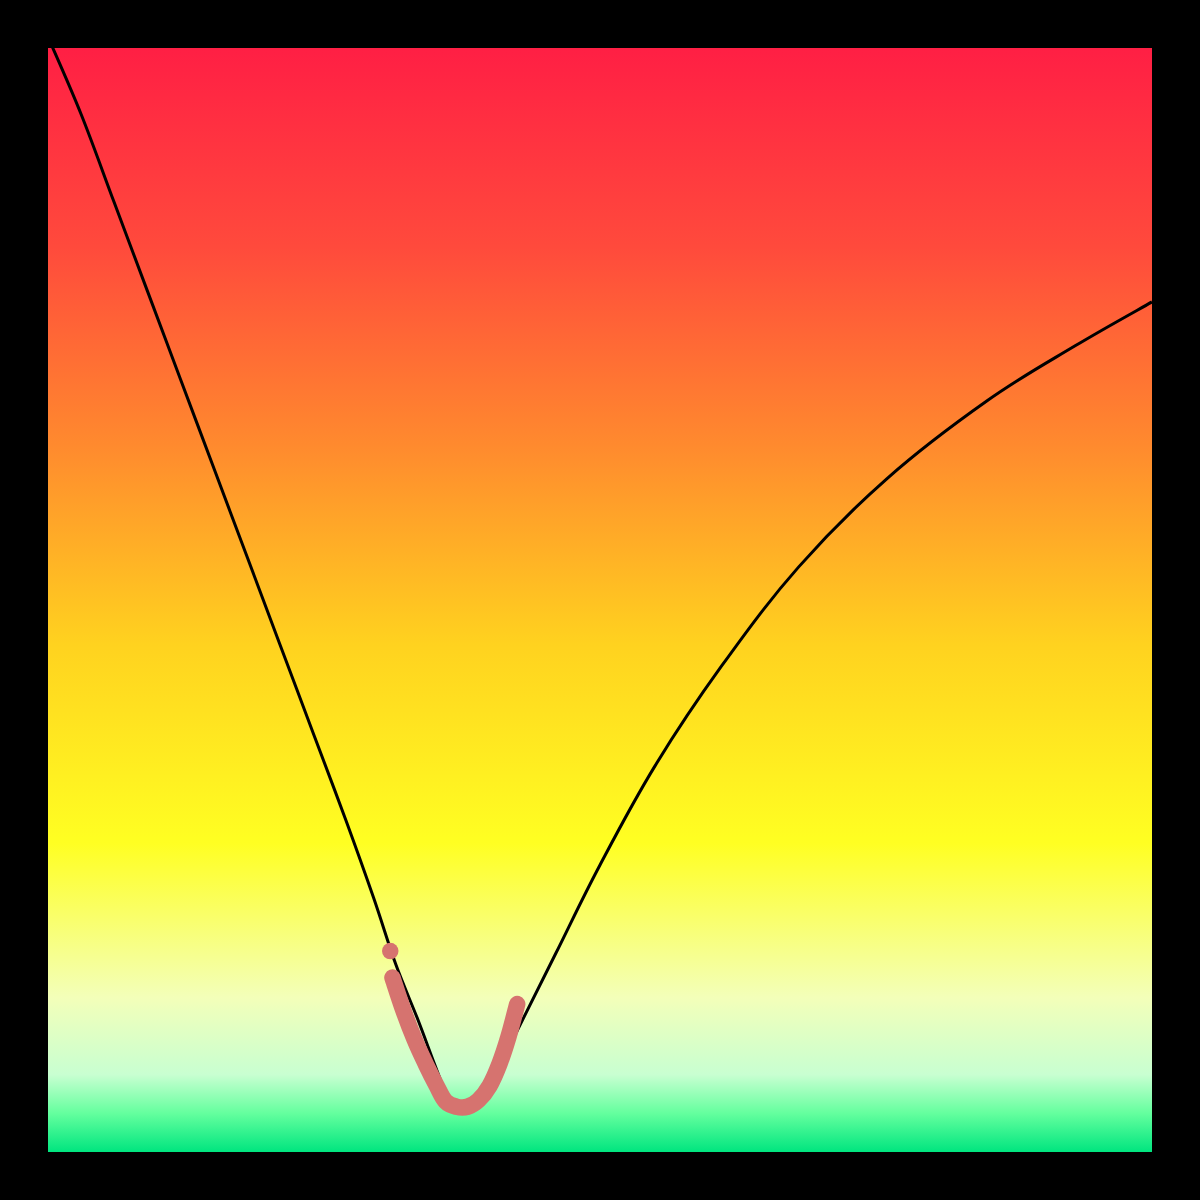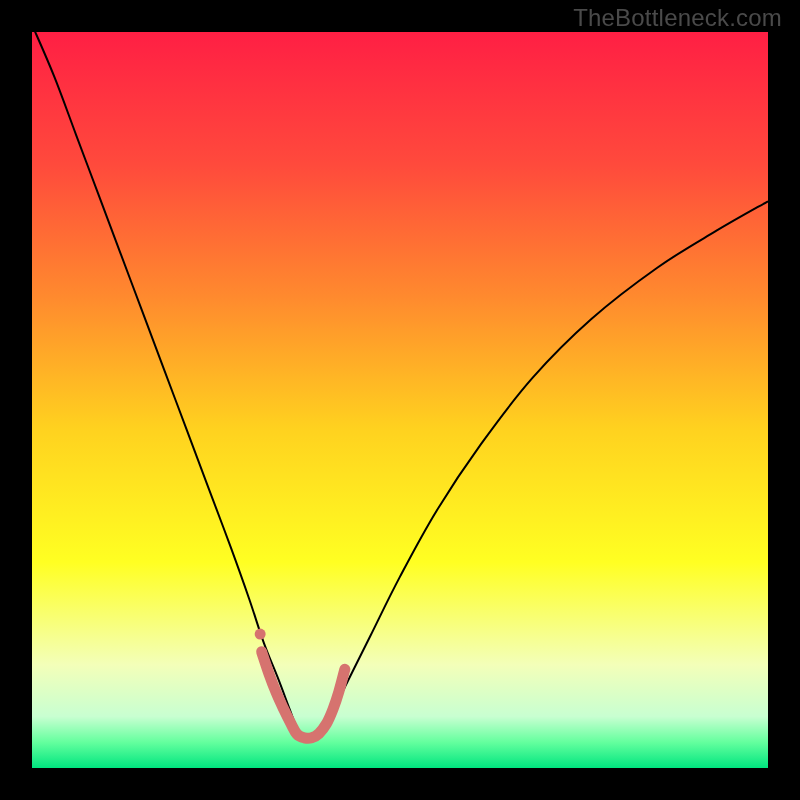--- a/index.html
+++ b/index.html
@@ -40,21 +40,20 @@
   svg.curves {
     position: absolute;
     top: 0;
     left: 0;
   }
 </style>
 </head>
 <body>
 
 <div class="frame">
-  <div class="watermark">TheBottleneck.com</div>
   <div class="plot" style="background: linear-gradient(rgb(255, 31, 68) 0%, rgb(255, 74, 60) 18%, rgb(255, 138, 46) 36%, rgb(255, 210, 31) 54%, rgb(255, 255, 34) 72%, rgb(243, 255, 185) 86%, rgb(200, 255, 209) 93%, rgb(100, 255, 158) 96.5%, rgb(0, 229, 127) 100%);">
     <svg class="curves" width="736" height="736" viewBox="0 0 736 736" preserveAspectRatio="none">
       <g id="svg-series">
           <path d="M 0 -7.360000000000014 C 3.9743999999999997 1.9136000000000024, 14.1312 24.288000000000086, 22.08 44.16000000000008 C 30.028799999999997 64.03200000000008, 36.2112 81.84319999999998, 44.16 103.03999999999996 C 52.108799999999995 124.23679999999995, 58.291199999999996 140.72319999999993, 66.24 161.91999999999996 C 74.1888 183.11679999999998, 80.37119999999999 199.60320000000007, 88.32 220.80000000000007 C 96.2688 241.99680000000006, 102.45119999999999 258.4832, 110.39999999999999 279.68 C 118.3488 300.8768, 124.53119999999998 317.36319999999995, 132.48 338.55999999999995 C 140.4288 359.75679999999994, 146.6112 376.2432, 154.56 397.44 C 162.5088 418.6368, 168.69119999999998 435.1232, 176.64 456.32 C 184.5888 477.5168, 191.43360000000004 495.32800000000003, 198.72000000000003 515.2 C 206.0064 535.072, 211.15839999999997 549.4976, 217.11999999999998 566.72 C 223.08159999999998 583.9424, 226.5408 596.3072, 231.84 610.88 C 237.13920000000002 625.4528, 241.9232 635.7568000000001, 246.56 647.6800000000001 C 251.1968 659.6032, 254.28799999999998 668.5088000000001, 257.59999999999997 677.12 C 260.912 685.7312, 262.31039999999996 690.48576, 264.96 695.52 C 267.6096 700.5542399999999, 269.6704 703.36576, 272.32 705.088 C 274.9696 706.8102399999999, 276.368 706.8102399999999, 279.68 705.088 C 282.992 703.36576, 286.7456 700.5542399999999, 290.72 695.52 C 294.69440000000003 690.48576, 297.1232 685.7312, 301.76 677.12 C 306.3968 668.5088000000001, 309.856 660.9280000000001, 316.48 647.6800000000001 C 323.10400000000004 634.432, 329.2864 622.0672, 338.56 603.52 C 347.8336 584.9728, 356.0768 567.1616, 368 544.64 C 379.9232 522.1184, 390.22720000000004 502.24640000000005, 404.8 478.40000000000003 C 419.3728 454.5536, 431.7376 436.00640000000004, 448.96 412.16 C 466.1824 388.3136, 480.608 368.44159999999994, 500.48 345.91999999999996 C 520.352 323.3984, 536.8384 306.91200000000003, 559.36 287.04 C 581.8816 267.168, 603.0784 251.4176, 625.6 235.51999999999998 C 648.1216000000001 219.62239999999997, 664.6080000000001 210.64320000000004, 684.48 198.72000000000003 C 704.352 186.79680000000002, 726.7264 174.5792, 736 169.27999999999997" fill="none" stroke="#000000" stroke-width="2" stroke-linecap="butt" stroke-linejoin="round"></path>
           <path d="M 229.632 619.712 C 230.95680000000002 623.6864, 234.34240000000003 634.37312, 236.99200000000002 641.792 C 239.6416 649.2108800000001, 241.7024 654.56896, 244.352 660.928 C 247.0016 667.28704, 249.06240000000003 671.55584, 251.71200000000002 677.12 C 254.3616 682.68416, 256.68736 687.33568, 259.072 691.84 C 261.45664 696.34432, 262.57536 699.62688, 264.96 702.144 C 267.34463999999997 704.66112, 269.6704 705.1615999999999, 272.32 705.824 C 274.9696 706.4864, 277.0304 706.61888, 279.68 705.824 C 282.3296 705.0291199999999, 284.3904 703.92512, 287.04 701.408 C 289.68960000000004 698.89088, 291.88288000000006 696.21184, 294.40000000000003 691.84 C 296.91712 687.46816, 298.77184 682.94912, 301.024 677.12 C 303.27616 671.29088, 304.79232 666.60992, 306.91200000000003 659.456 C 309.03168000000005 652.30208, 311.74016 641.3504, 312.8 637.376" fill="none" stroke="#d6736f" stroke-width="11" stroke-linecap="round" stroke-linejoin="round"></path>
         </g>
       <g id="svg-markers">
           <circle cx="228.16" cy="602.048" r="5.5" fill="#d6736f"></circle>
         </g>
     </svg>

